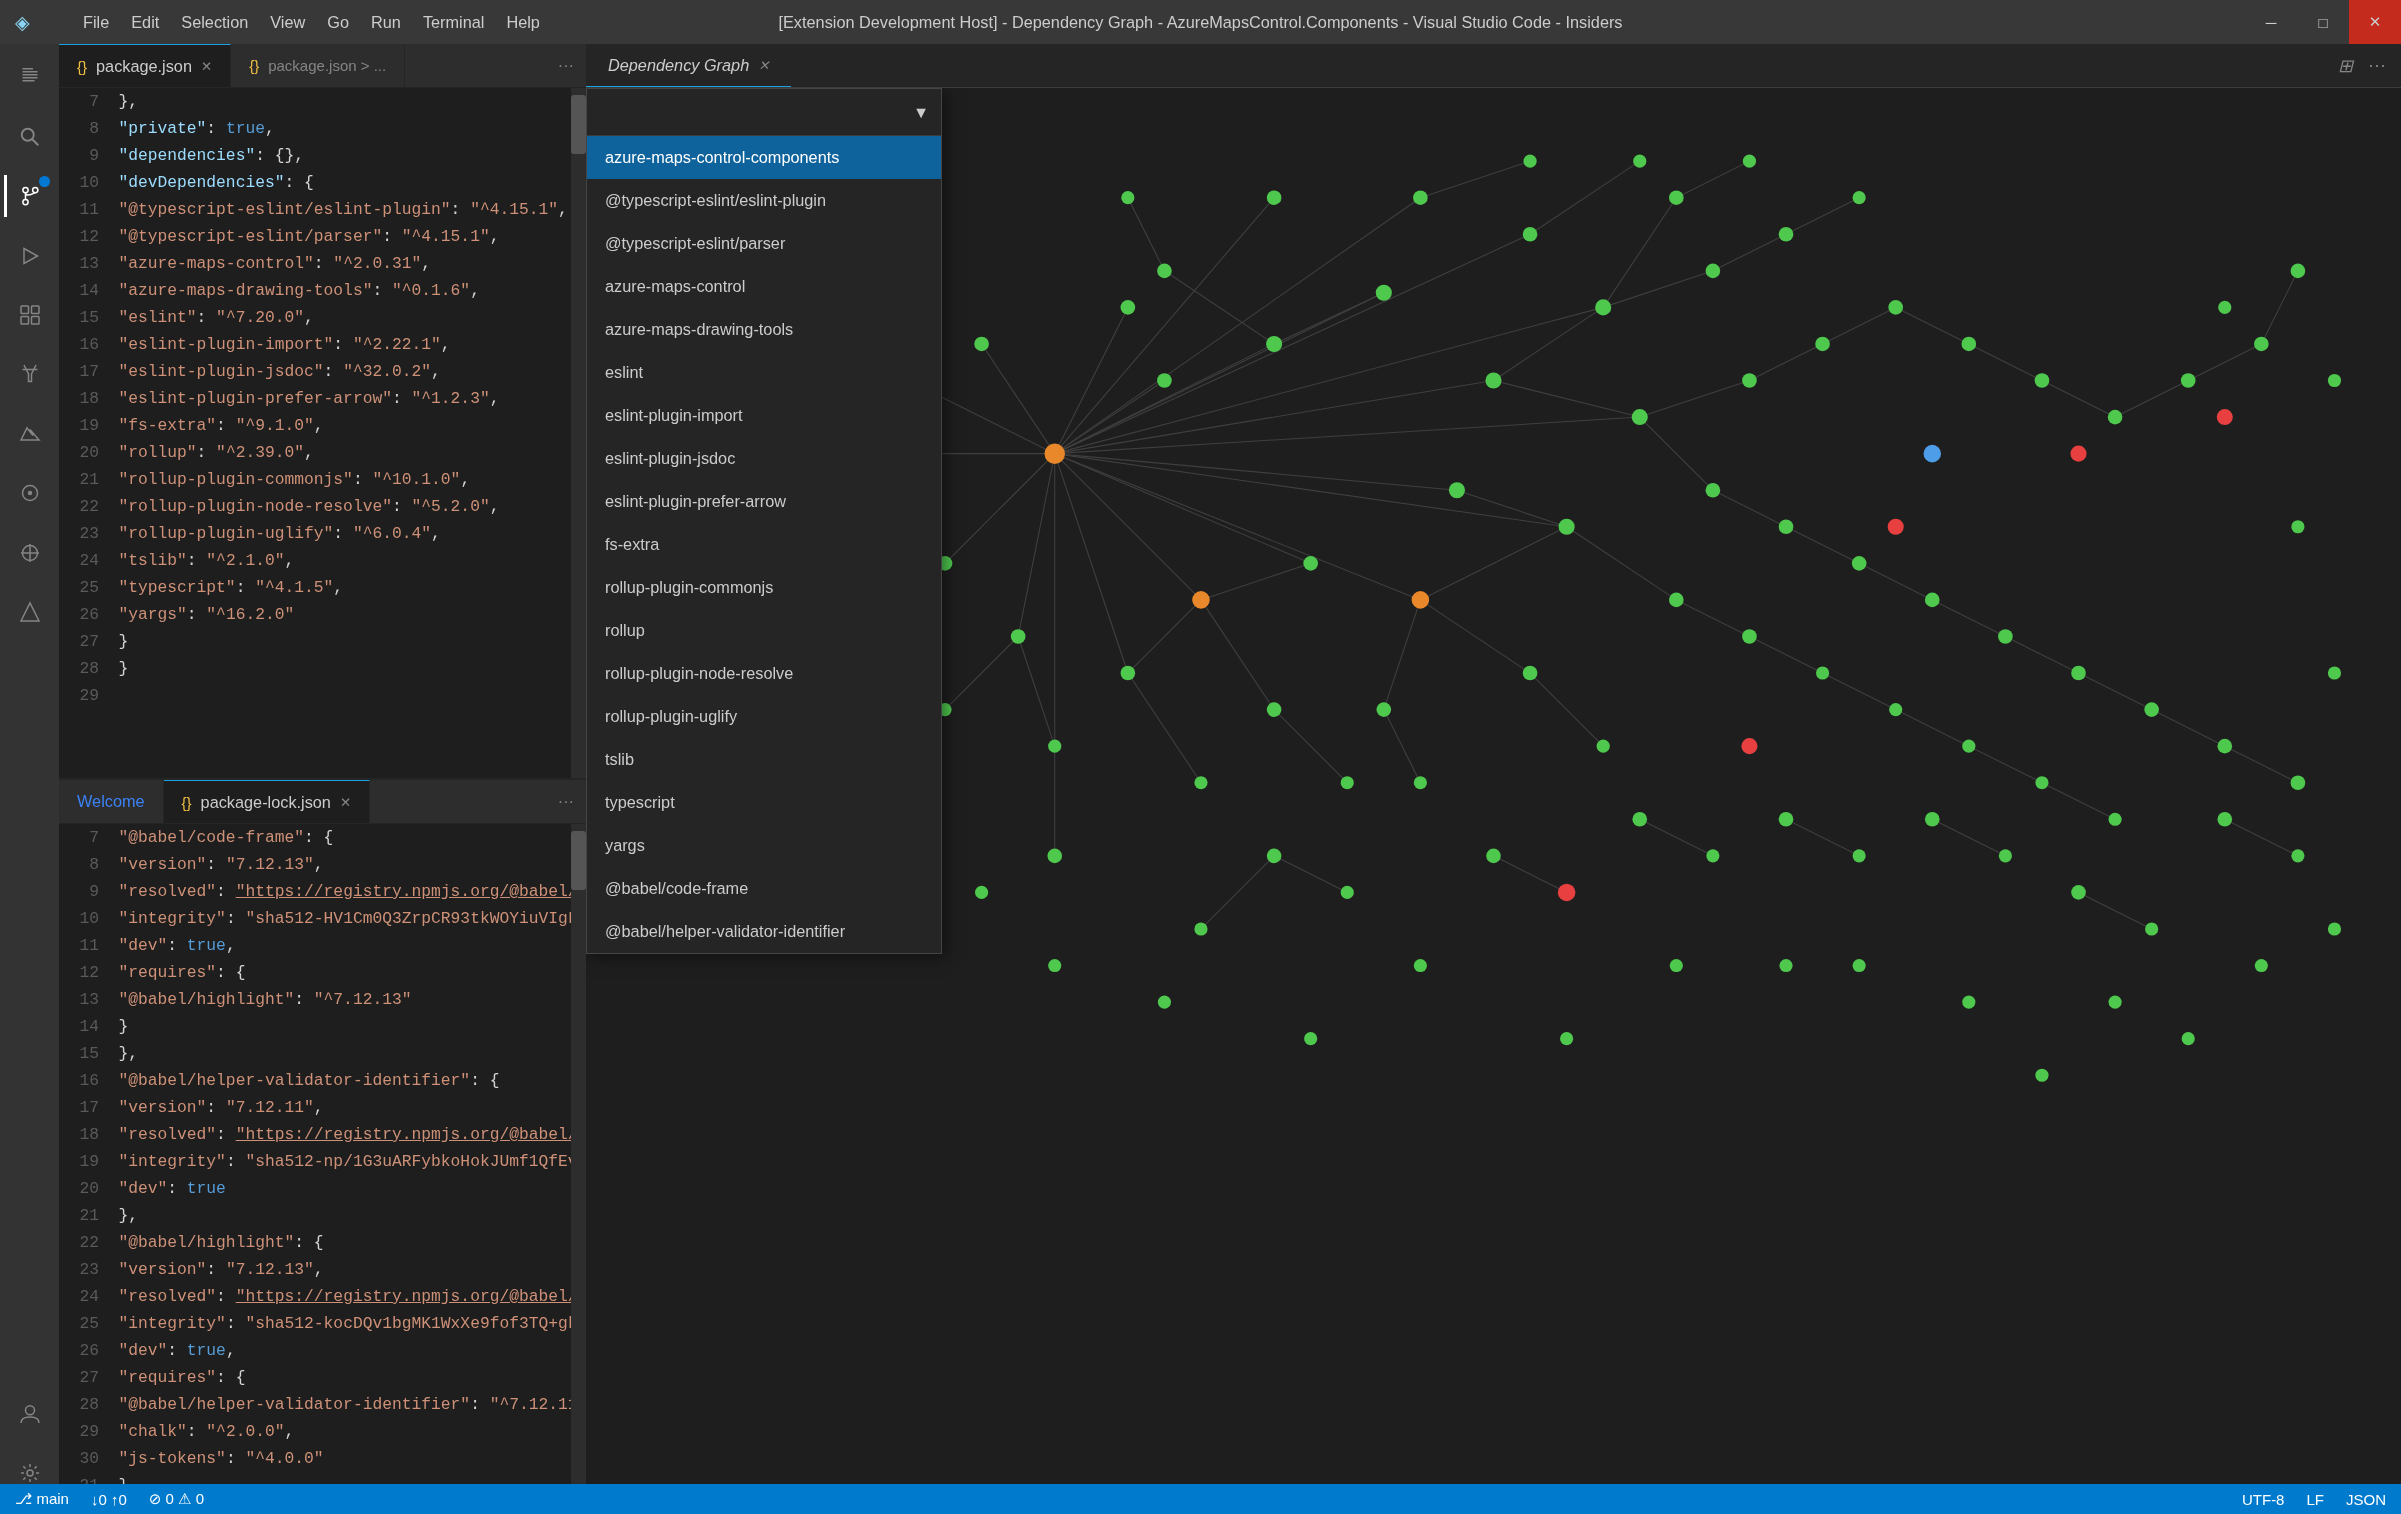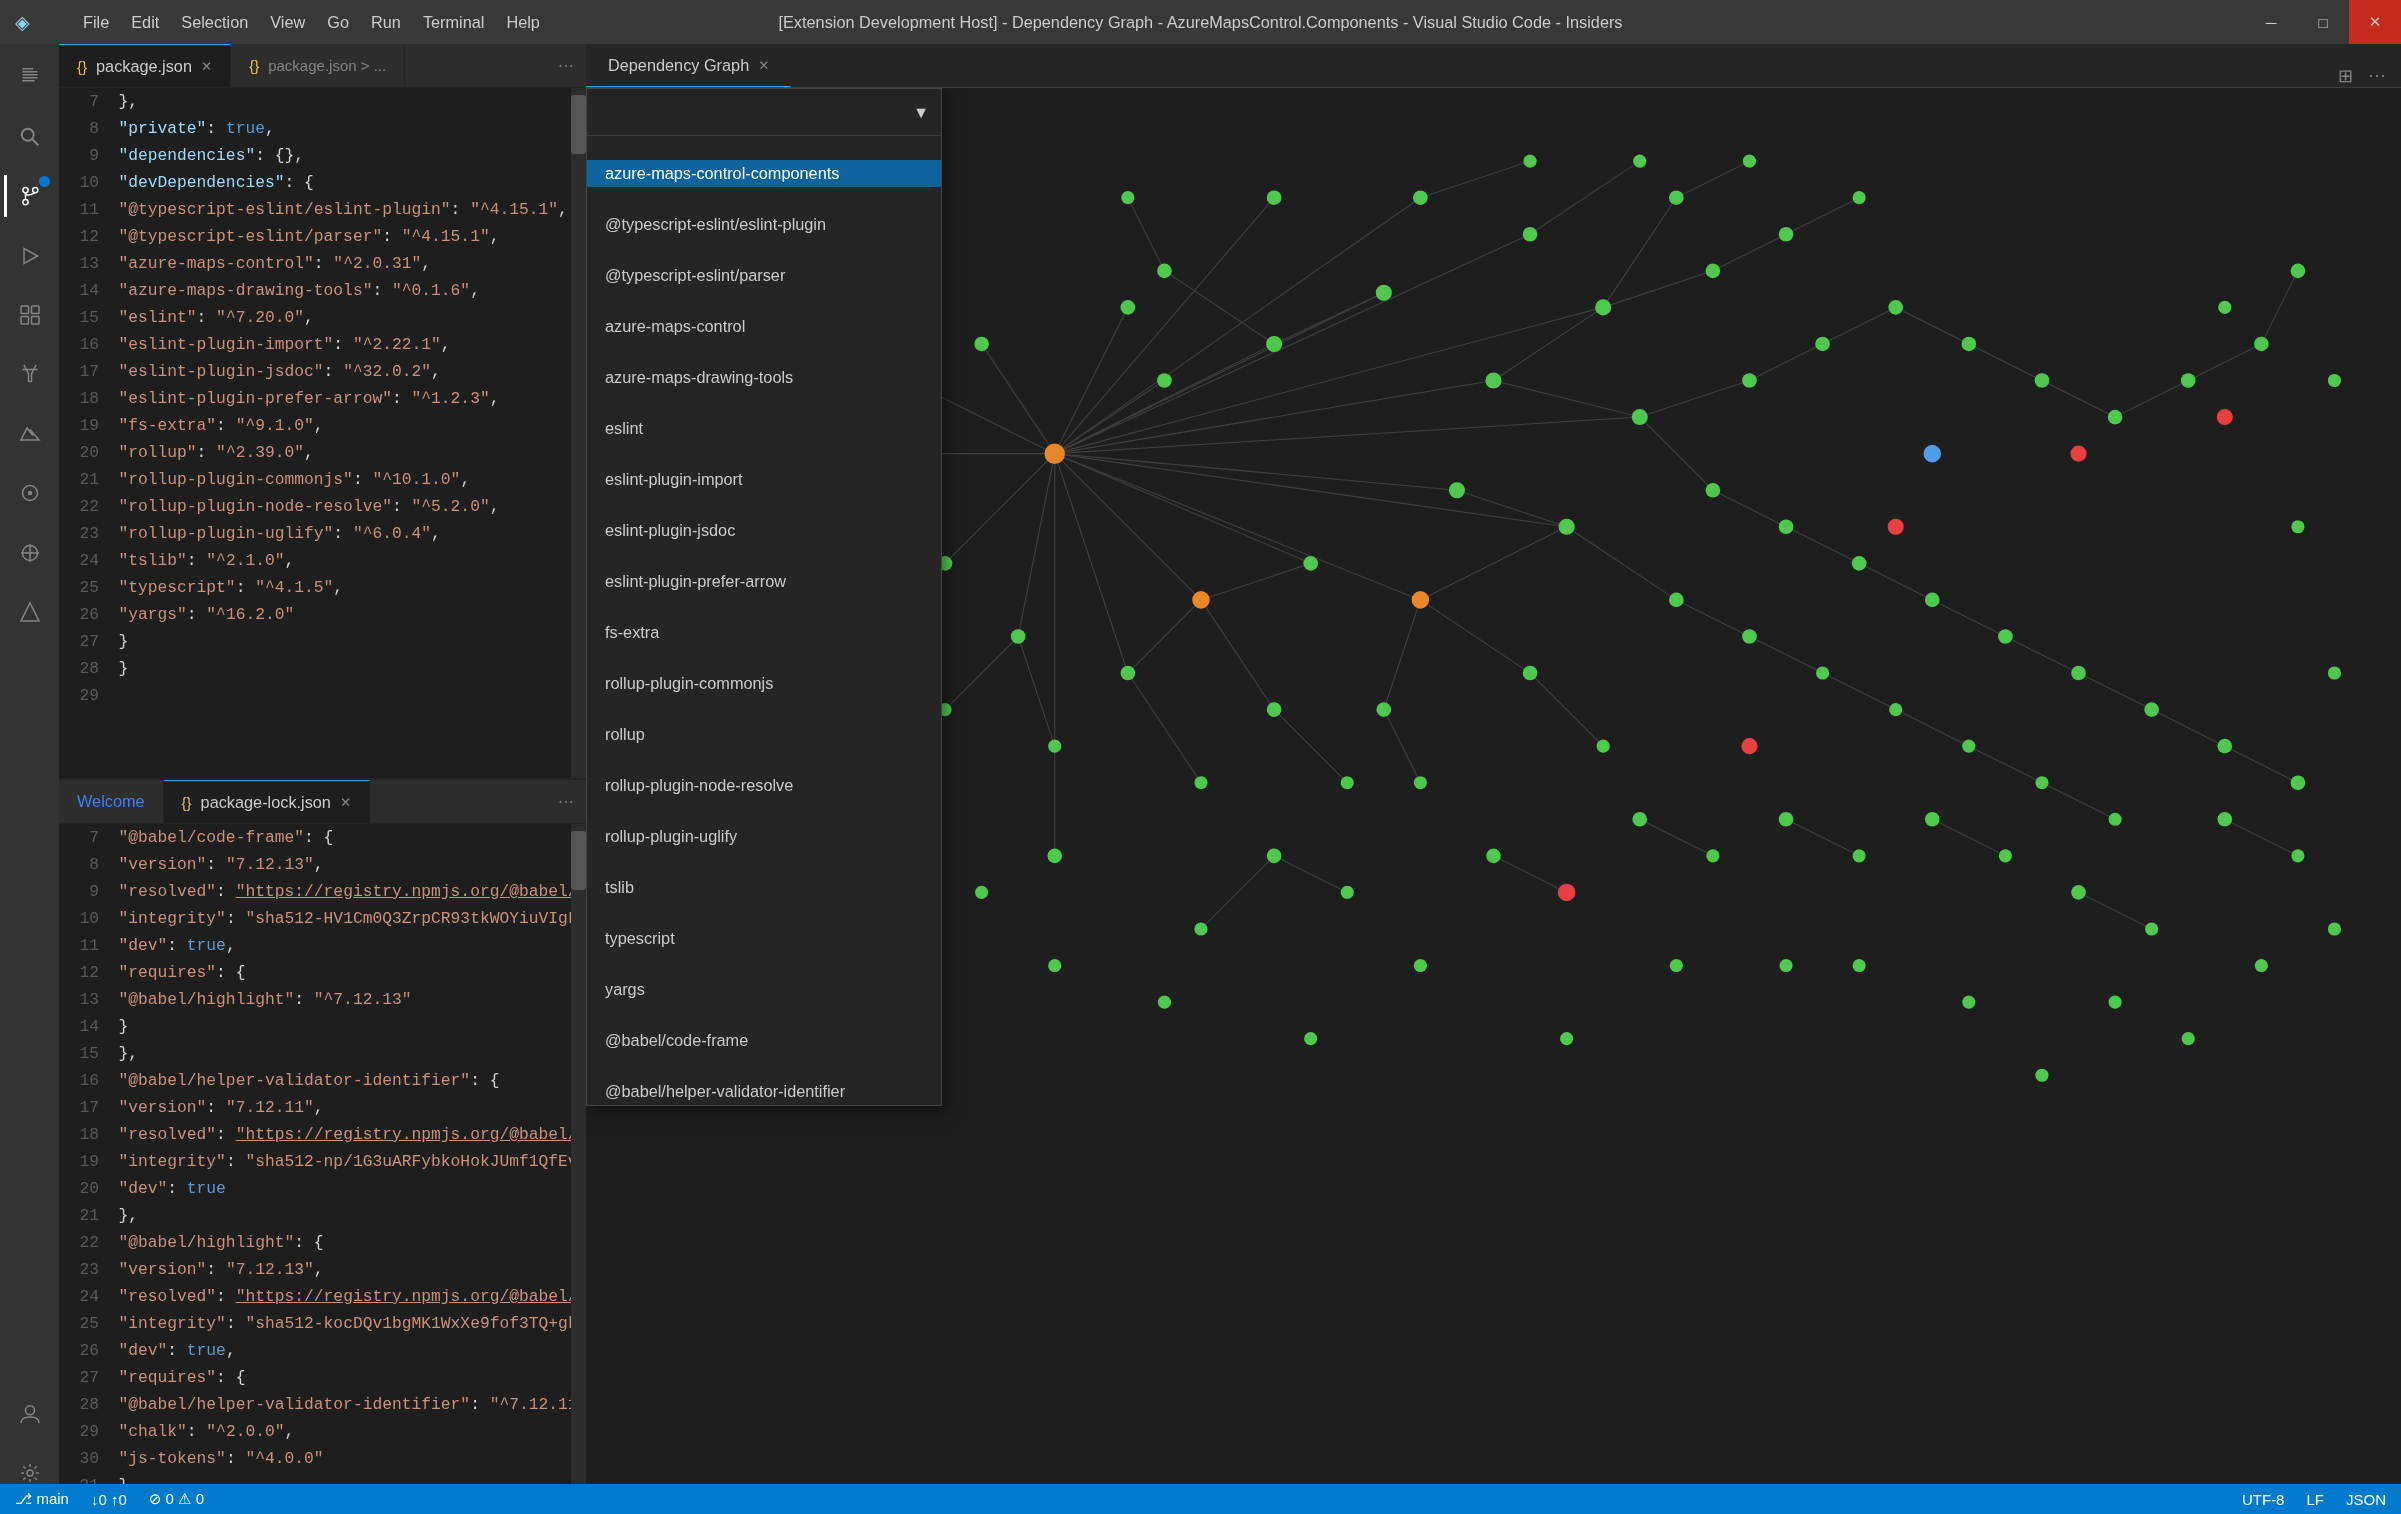--- a/index.html
+++ b/index.html
@@ -233,22 +233,23 @@
       flex-direction: column;
       position: relative;
       background: #1e1e1e;
     }
 
     
     .panel-tab-bar {
       height: 44px;
       background: #252526;
       display: flex;
-      align-items: flex-end;
+      align-items: center;
       border-bottom: 0.7px solid #3c3c3c;
+      font-style: italic;
     }
     .panel-tab {
       height: 100%;
       display: flex;
       align-items: center;
       padding: 0 22px;
       font-size: 16.3px;
       color: #cccccc;
       cursor: pointer;
       border-bottom: 1.5px solid transparent;
@@ -292,28 +293,27 @@
       justify-content: flex-end;
       padding: 0 12px;
       border-bottom: 0.7px solid #3c3c3c;
     }
     .dropdown-arrow {
       font-size: 16.3px;
       color: #cccccc;
       cursor: pointer;
     }
     .dropdown-item {
-      height: 27px;
+      height: 43px;
       display: flex;
       align-items: center;
       padding: 0 18px;
       font-size: 16.3px;
       color: #cccccc;
       cursor: pointer;
-      margin-top: 24px;
     }
     .dropdown-item.selected {
       background: #0e639c;
       color: #ffffff;
     }
 
     
     .graph-svg {
       position: absolute;
       top: 0;

